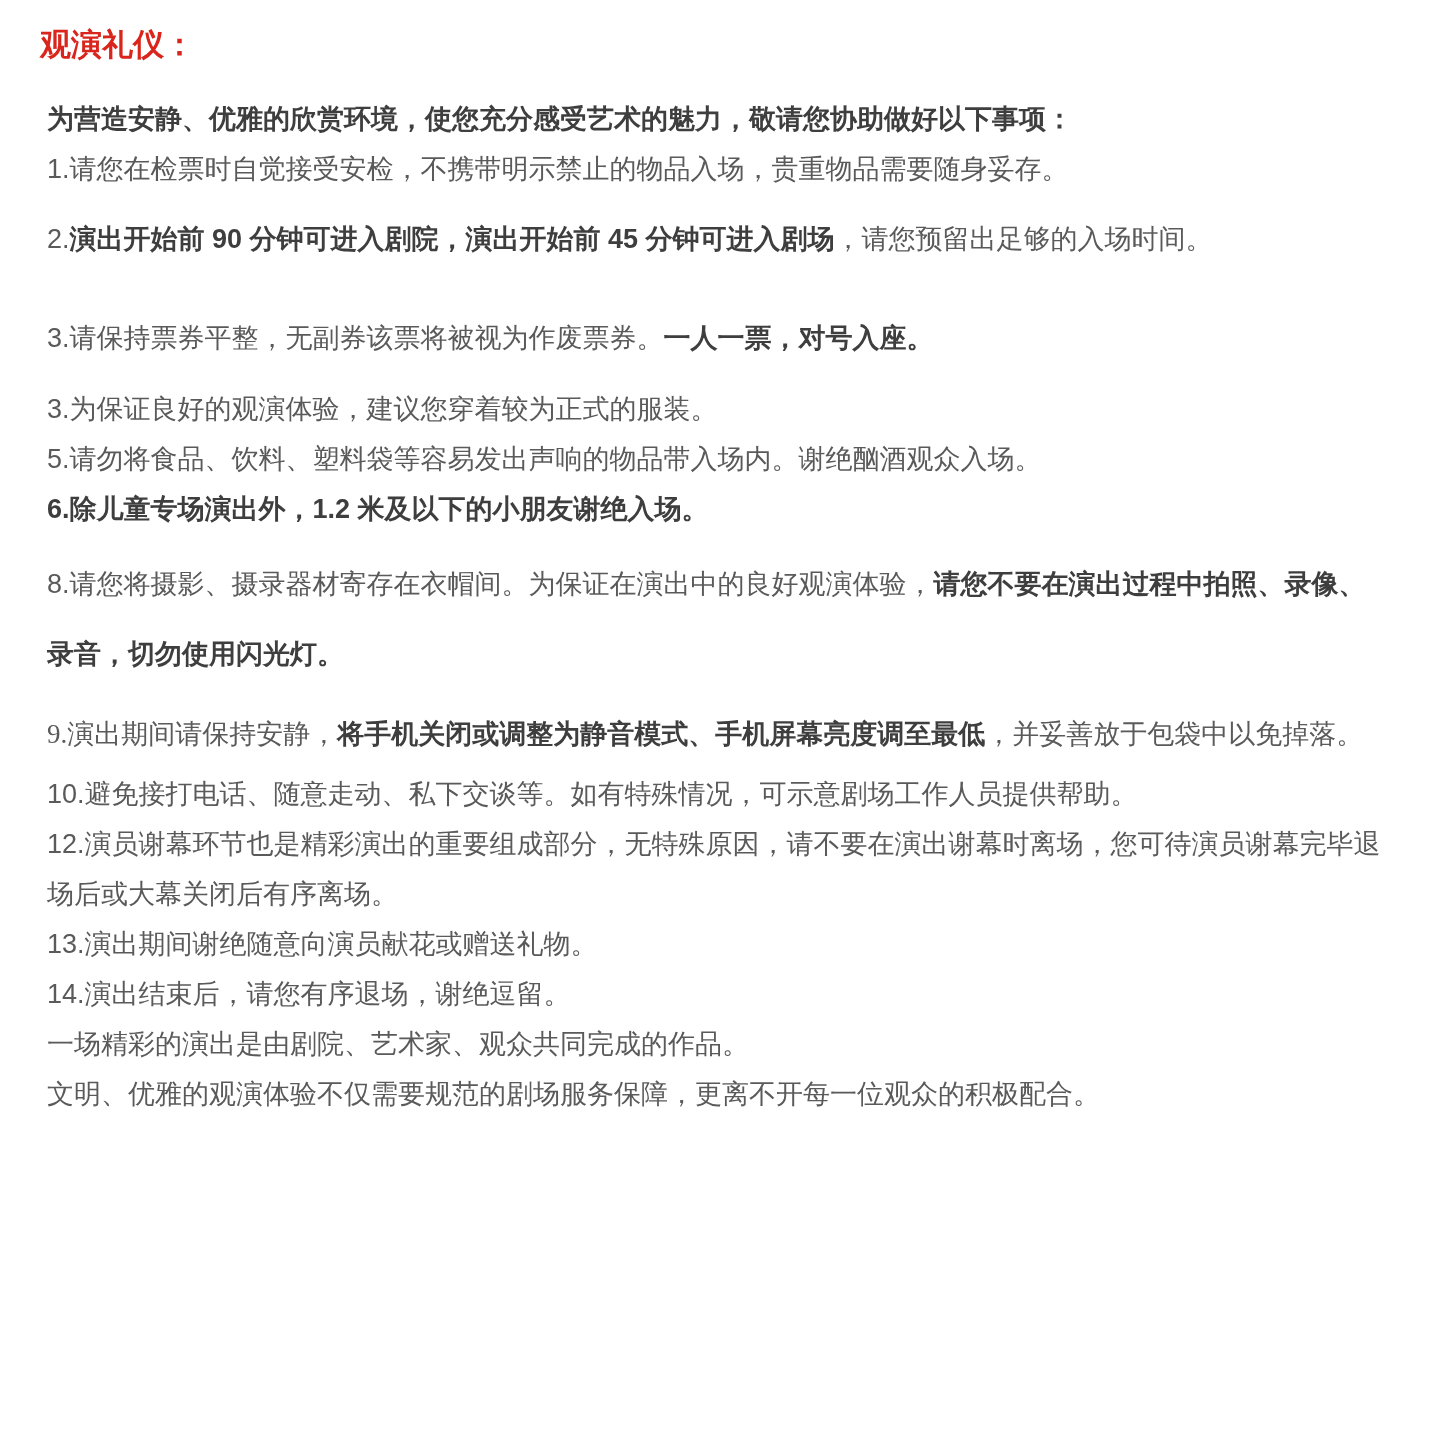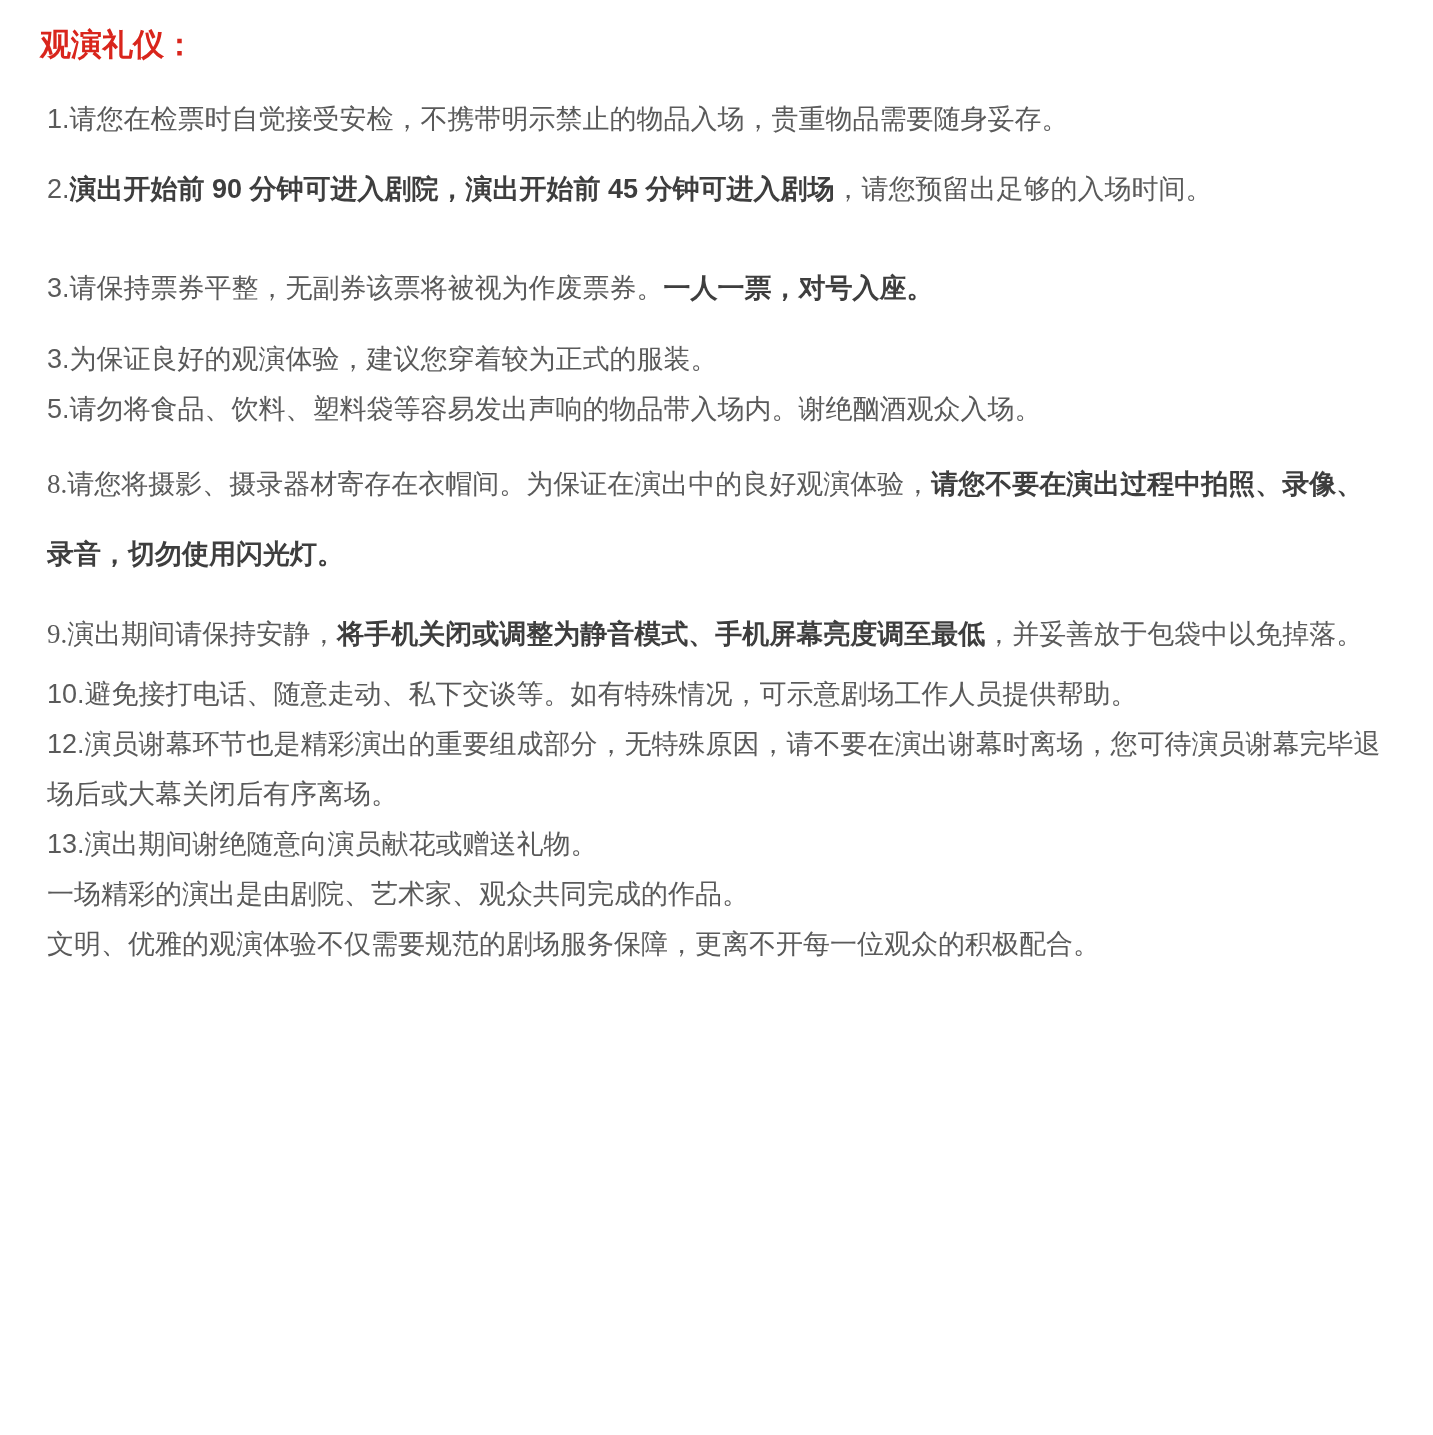--- a/index.html
+++ b/index.html
@@ -31,52 +31,55 @@
     font-weight: normal;
   }
   .para .b {
     font-weight: bold;
     color: var(--bold-dark, #3e3e3e);
   }
   .loose { line-height: 70px; }
   .mt-20 { margin-top: 20px; }
   .mt-49 { margin-top: 49px; }
   .mt-21 { margin-top: 21px; }
-  .mt-15 { margin-top: 15px; font-family: Liberation Serif, serif; }
+  .mt-15 { margin-top: 15px; }
   .mt-10 { margin-top: 10px; font-family: Liberation Serif, serif; }
 </style>
 </head>
 <body>
 
 <div class="doc">
 
   <h1 class="title">观演礼仪：</h1>
 
+  <p class="para"><span class="b">为营造安静、优雅的欣赏环境，使您充分感受艺术的魅力，敬请您协助做好以下事项：</span></p>
 
   <p class="para"><span>1.请您在检票时自觉接受安检，不携带明示禁止的物品入场，贵重物品需要随身妥存。</span></p>
 
   <p class="para mt-20"><span>2.</span><span class="b">演出开始前 90 分钟可进入剧院，演出开始前 45 分钟可进入剧场</span><span>，请您预留出足够的入场时间。</span></p>
 
   <p class="para mt-49"><span>3.请保持票券平整，无副券该票将被视为作废票券。</span><span class="b">一人一票，对号入座。</span></p>
 
   <p class="para mt-21"><span>3.为保证良好的观演体验，建议您穿着较为正式的服装。</span></p>
 
   <p class="para"><span>5.请勿将食品、饮料、塑料袋等容易发出声响的物品带入场内。谢绝酗酒观众入场。</span></p>
 
+  <p class="para"><span class="b">6.除儿童专场演出外，1.2 米及以下的小朋友谢绝入场。</span></p>
 
 
   <p class="para loose mt-15"><span>8.请您将摄影、摄录器材寄存在衣帽间。为保证在演出中的良好观演体验，</span><span class="b">请您不要在演出过程中拍照、录像、录音，切勿使用闪光灯。</span></p>
 
   <p class="para loose mt-10"><span>9.演出期间请保持安静，</span><span class="b">将手机关闭或调整为静音模式、手机屏幕亮度调至最低</span><span>，并妥善放于包袋中以免掉落。</span></p>
 
   <p class="para"><span>10.避免接打电话、随意走动、私下交谈等。如有特殊情况，可示意剧场工作人员提供帮助。</span></p>
 
 
   <p class="para"><span>12.演员谢幕环节也是精彩演出的重要组成部分，无特殊原因，请不要在演出谢幕时离场，您可待演员谢幕完毕退场后或大幕关闭后有序离场。</span></p>
 
   <p class="para"><span>13.演出期间谢绝随意向演员献花或赠送礼物。</span></p>
 
+  <p class="para"><span>14.演出结束后，请您有序退场，谢绝逗留。</span></p>
 
   <p class="para"><span>一场精彩的演出是由剧院、艺术家、观众共同完成的作品。</span></p>
 
   <p class="para"><span>文明、优雅的观演体验不仅需要规范的剧场服务保障，更离不开每一位观众的积极配合。</span></p>
 
 </div>
 
 </body></html>

